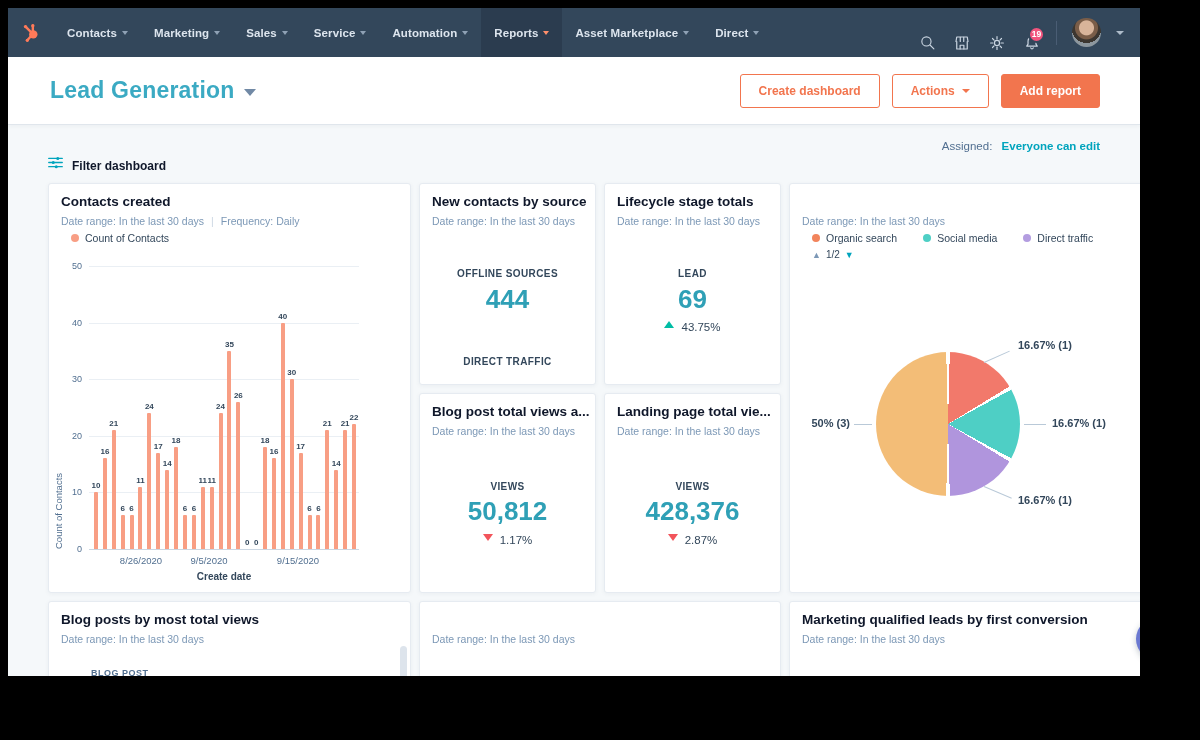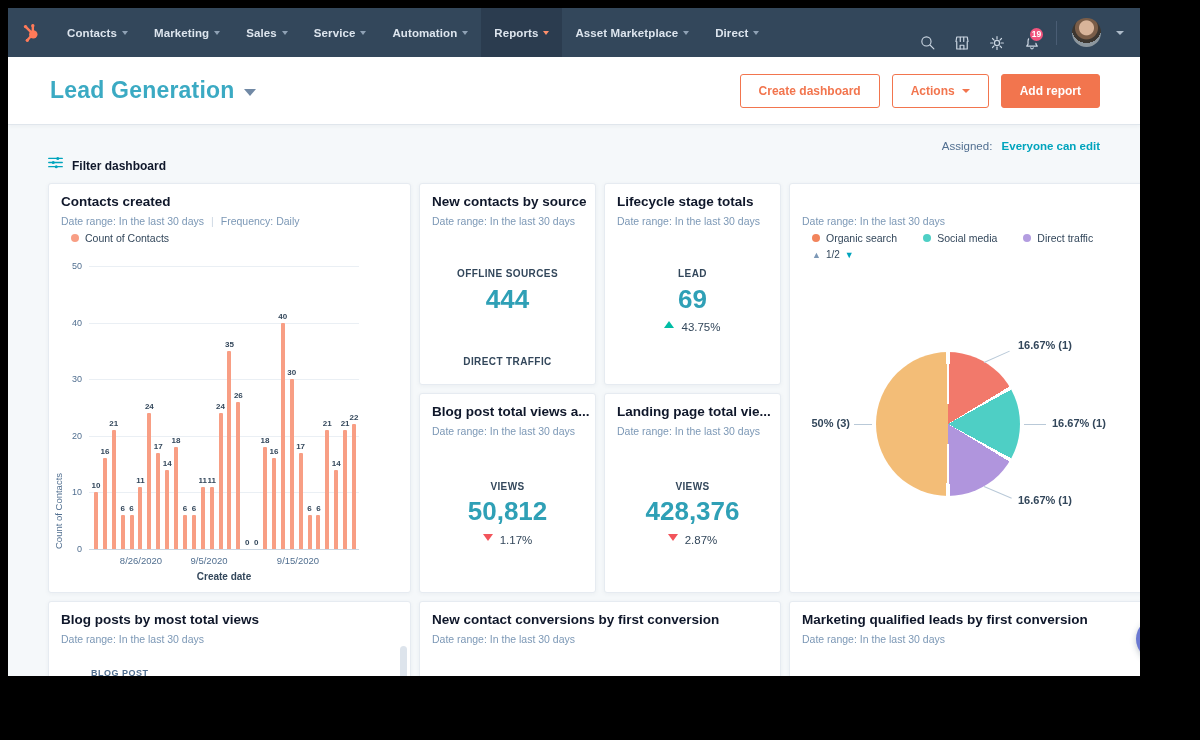--- a/index.html
+++ b/index.html
@@ -381,21 +381,20 @@
       <div class="pie-label" style="left:3px; top:233px; width:57px; text-align:right;">50% (3)</div>
     </div>
 
     <div class="card" style="left:40px; top:476px; width:363px; height:180px;">
       <div class="card-title">Blog posts by most total views</div>
       <div class="card-meta">Date range: In the last 30 days</div>
       <div class="col-header">BLOG POST</div>
       <div class="mini-scrollbar"></div>
     </div>
     <div class="card" style="left:411px; top:476px; width:362px; height:180px;">
-      <div class="card-title">New contact conversions by first conversion</div>
       <div class="card-meta">Date range: In the last 30 days</div>
     </div>
     <div class="card" style="left:781px; top:476px; width:361px; height:180px;">
       <div class="card-title">Marketing qualified leads by first conversion</div>
       <div class="card-meta">Date range: In the last 30 days</div>
     </div>
   </div>
 
   <div class="help-btn">Blog</div>
 </div>

